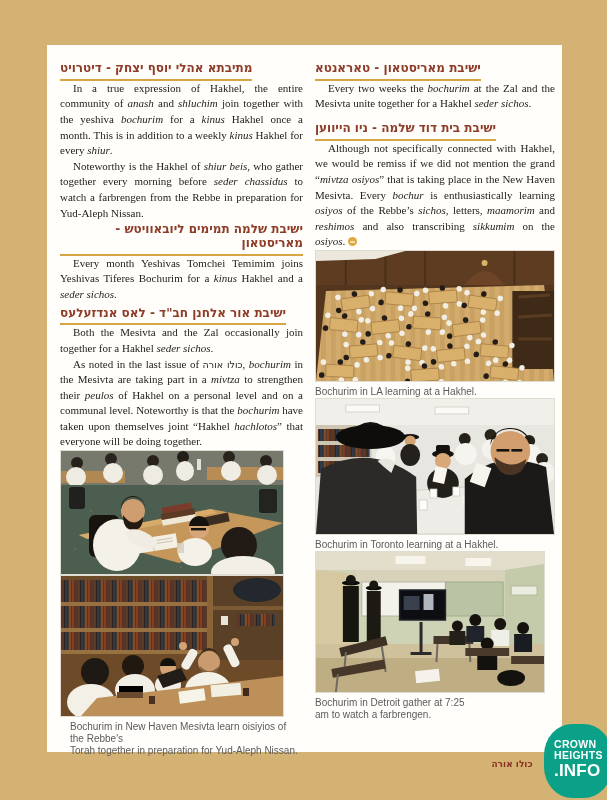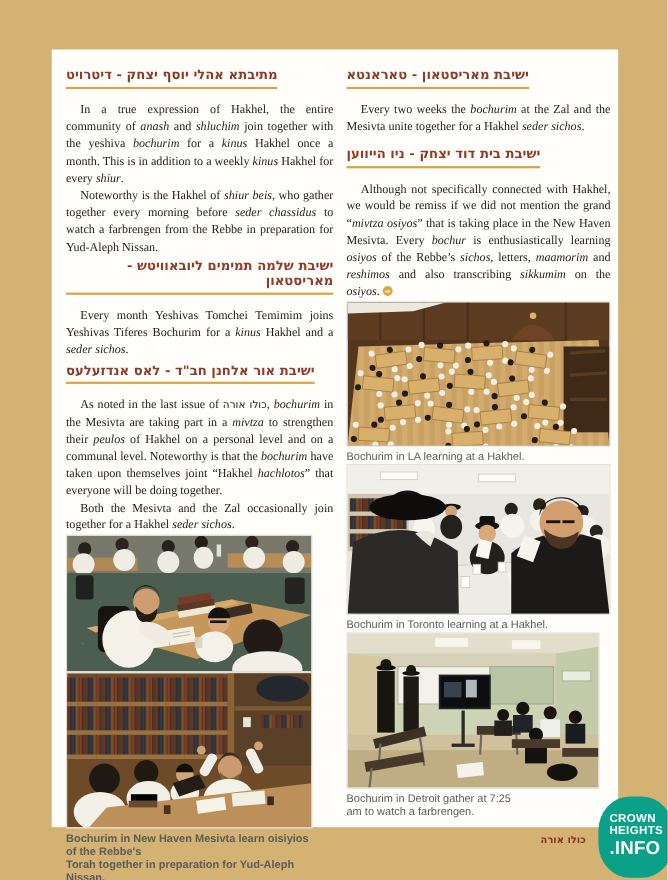--- a/index.html
+++ b/index.html
@@ -21,21 +21,21 @@
     font-size:12px; font-weight:bold; color:#8e3c28;
     margin:0; padding-bottom:3px; border-bottom:2px solid #d9a443;
     line-height:1.15;
   }
   .mt-top { margin-top:17px; }
   .mt-tight { margin-top:2px; }
   .mt-sec { margin-top:4px; }
   .mt-10 { margin-top:10px; }
 
   p.body {
-    margin:12px 0 0 0; font-size:11px; line-height:15.6px;
+    margin:0 0 0 0; font-size:11px; line-height:15.6px;
     text-align:justify; color:#28211d; text-indent:13px;
   }
   p.body + p.body { margin-top:0; }
   em { }
   .he { font-family:"DejaVu Sans", sans-serif; font-size:9.5px; }
 
   figure.photo {
     margin:0; border:1px solid #dfdcd2; background:#fff; line-height:0;
     box-sizing:content-box;
   }
@@ -45,21 +45,21 @@
   .ph-b { margin-top:10px; }
   .ph-r1 { margin-top:10px; width:238px; }
   .ph-r2 { margin-top:8px; width:238px; }
   .ph-r3 { margin-top:8px; width:228px; }
 
   .caption {
     font-family:"Liberation Sans", sans-serif;
     font-size:10px; line-height:12px; color:#5b5b5b;
     margin:4px 0 0 0; white-space:pre-line;
   }
-  .cap-left { width:228px;font-weight:bold; }
+  .cap-left { margin-left:10px; width:228px; }
   .cap-narrow { width:165px; }
 
   .endmark {
     display:inline-block; width:9px; height:9px; border-radius:50%;
     background:#dfa843; position:relative; vertical-align:-1px; margin-left:3px;
   }
   .endmark::after {
     content:""; position:absolute; left:2px; right:2px; top:3.5px; height:2px;
     background:#f3e2bb; border-radius:1px;
   }
@@ -113,22 +113,22 @@
 
     <div class="col col-l">
       <h2 class="heading mt-top" dir="rtl">מתיבתא אהלי יוסף יצחק - דיטרויט</h2>
       <p class="body">In a true expression of Hakhel, the entire community of <em>anash</em> and <em>shluchim</em> join together with the yeshiva <em>bochurim</em> for a <em>kinus</em> Hakhel once a month. This is in addition to a weekly <em>kinus</em> Hakhel for every <em>shiur</em>.</p>
       <p class="body">Noteworthy is the Hakhel of <em>shiur beis</em>, who gather together every morning before <em>seder chassidus</em> to watch a farbrengen from the Rebbe in preparation for Yud-Aleph Nissan.</p>
 
       <h2 class="heading mt-tight" dir="rtl">ישיבת שלמה תמימים ליובאוויטש - מאריסטאון</h2>
       <p class="body">Every month Yeshivas Tomchei Temimim joins Yeshivas Tiferes Bochurim for a <em>kinus</em> Hakhel and a <em>seder sichos</em>.</p>
 
       <h2 class="heading mt-sec" dir="rtl">ישיבת אור אלחנן חב"ד - לאס אנדזעלעס</h2>
+      <p class="body">Both the Mesivta and the Zal occasionally join together for a Hakhel <em>seder sichos</em>.</p>
       <p class="body">As noted in the last issue of <span class="he">כולו אורה</span>, <em>bochurim</em> in the Mesivta are taking part in a <em>mivtza</em> to strengthen their <em>peulos</em> of Hakhel on a personal level and on a communal level. Noteworthy is that the <em>bochurim</em> have taken upon themselves joint “Hakhel <em>hachlotos</em>” that everyone will be doing together.</p>
-      <p class="body">Both the Mesivta and the Zal occasionally join together for a Hakhel <em>seder sichos</em>.</p>
 
       <figure class="photo ph-left ph-a">
         <svg width="222" height="123" viewBox="0 0 222 123">
           <rect width="222" height="123" fill="#77796c"></rect>
           <rect x="0" y="20" width="64" height="12" fill="#b28852"></rect>
           <rect x="146" y="16" width="76" height="13" fill="#b78d55"></rect>
           <circle cx="16" cy="12" r="6" fill="#27211c"></circle>
             <ellipse cx="15" cy="26" rx="10" ry="10" fill="#eeebe2"></ellipse>
           <circle cx="50" cy="8" r="6" fill="#2b241e"></circle>
             <ellipse cx="52" cy="22" rx="10" ry="10" fill="#f0ede5"></ellipse>
@@ -222,21 +222,21 @@
       </figure>
 
       <figcaption class="caption cap-left">Bochurim in New Haven Mesivta learn oisiyios of the Rebbe's
 Torah together in preparation for Yud-Aleph Nissan.</figcaption>
     </div>
 
     <div class="col col-r">
       <h2 class="heading mt-top" dir="rtl">ישיבת מאריסטאון - טאראנטא</h2>
       <p class="body">Every two weeks the <em>bochurim</em> at the Zal and the Mesivta unite together for a Hakhel <em>seder sichos</em>.</p>
 
-      <h2 class="heading mt-10" dir="rtl">ישיבת בית דוד יצחק - ניו הייווען</h2>
+      <h2 class="heading mt-10" dir="rtl">ישיבת בית דוד שלמה - ניו הייווען</h2>
       <p class="body"><span>Although not specifically connected with Hakhel, we would be remiss if we did not mention the grand “<em>mivtza osiyos</em>” that is taking place in the New Haven Mesivta. Every <em>bochur</em> is enthusiastically learning <em>osiyos</em> of the Rebbe’s <em>sichos</em>, letters, <em>maamorim</em> and <em>reshimos</em> and also transcribing <em>sikkumim</em> on the <em>osiyos</em>.</span><span class="endmark"></span></p>
 
       <figure class="photo ph-r1">
         <svg width="238" height="130" viewBox="0 0 240 130" preserveAspectRatio="none">
           <rect width="240" height="130" fill="#54351d"></rect>
           <rect x="0" y="0" width="240" height="34" fill="#5e3c21"></rect>
           <line x1="30" y1="0" x2="30" y2="34" stroke="#49301a" stroke-width="2"></line>
           <line x1="70" y1="0" x2="70" y2="34" stroke="#49301a" stroke-width="2"></line>
           <line x1="110" y1="0" x2="110" y2="34" stroke="#49301a" stroke-width="2"></line>
           <line x1="200" y1="0" x2="200" y2="34" stroke="#49301a" stroke-width="2"></line>

